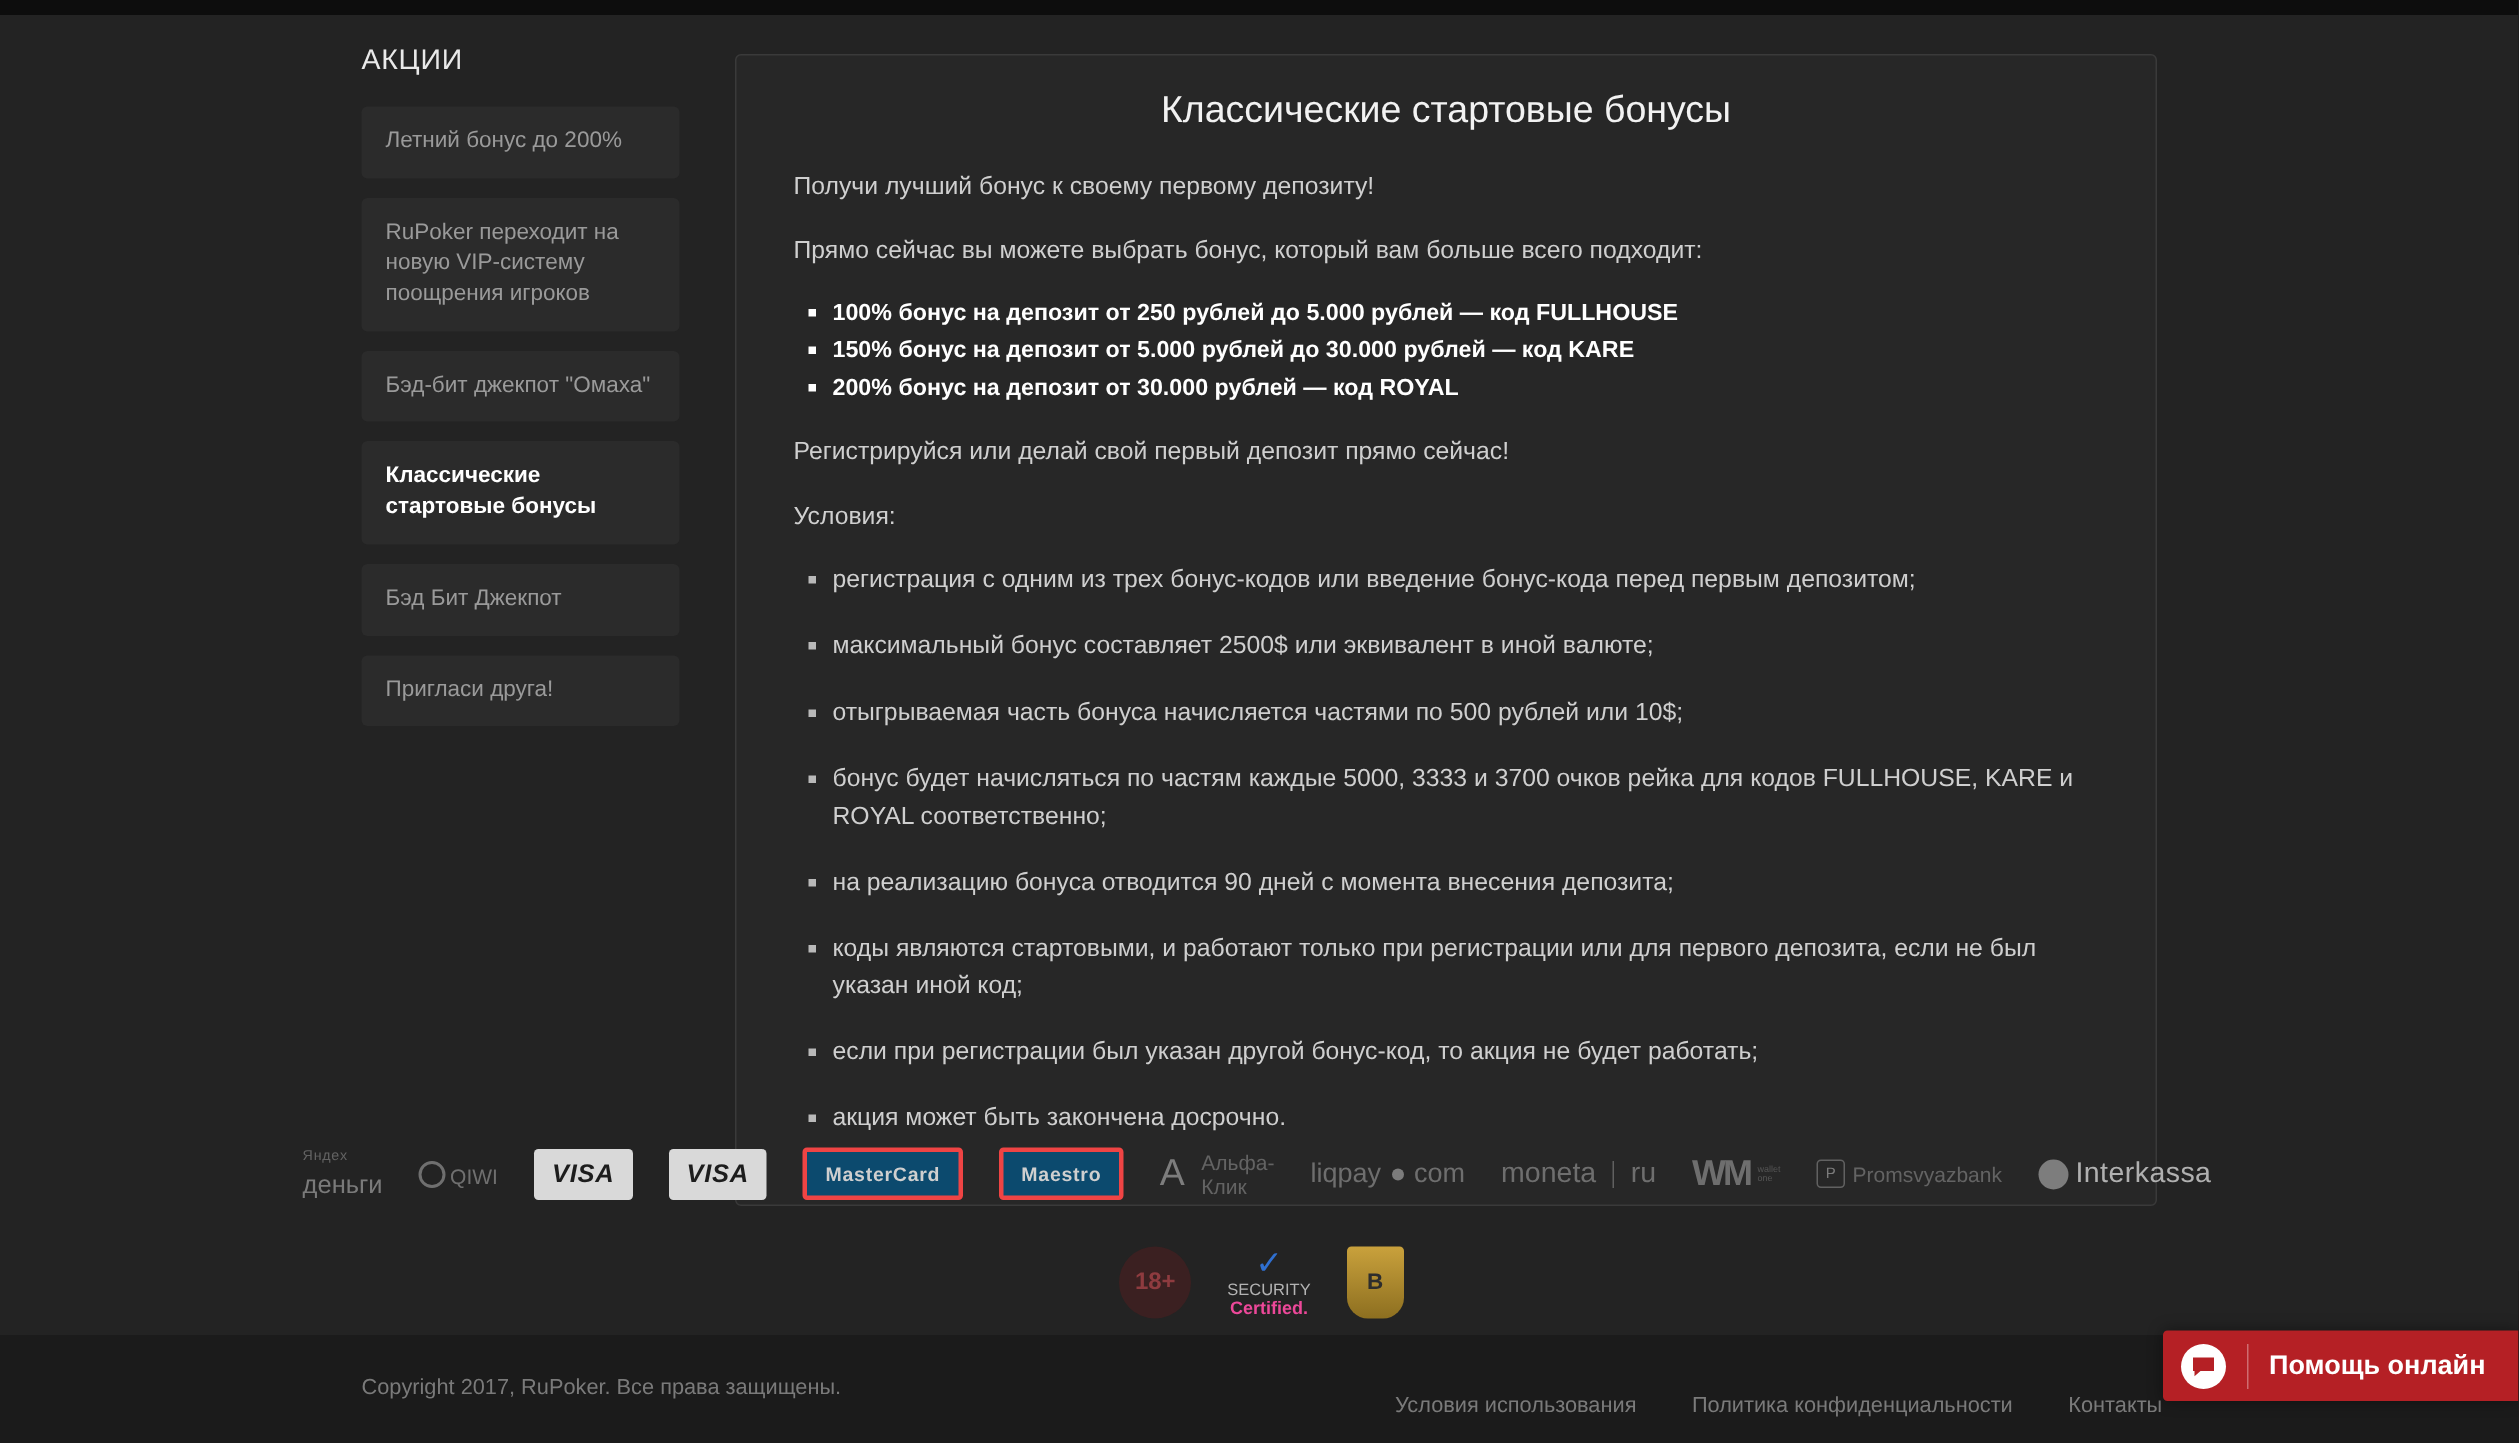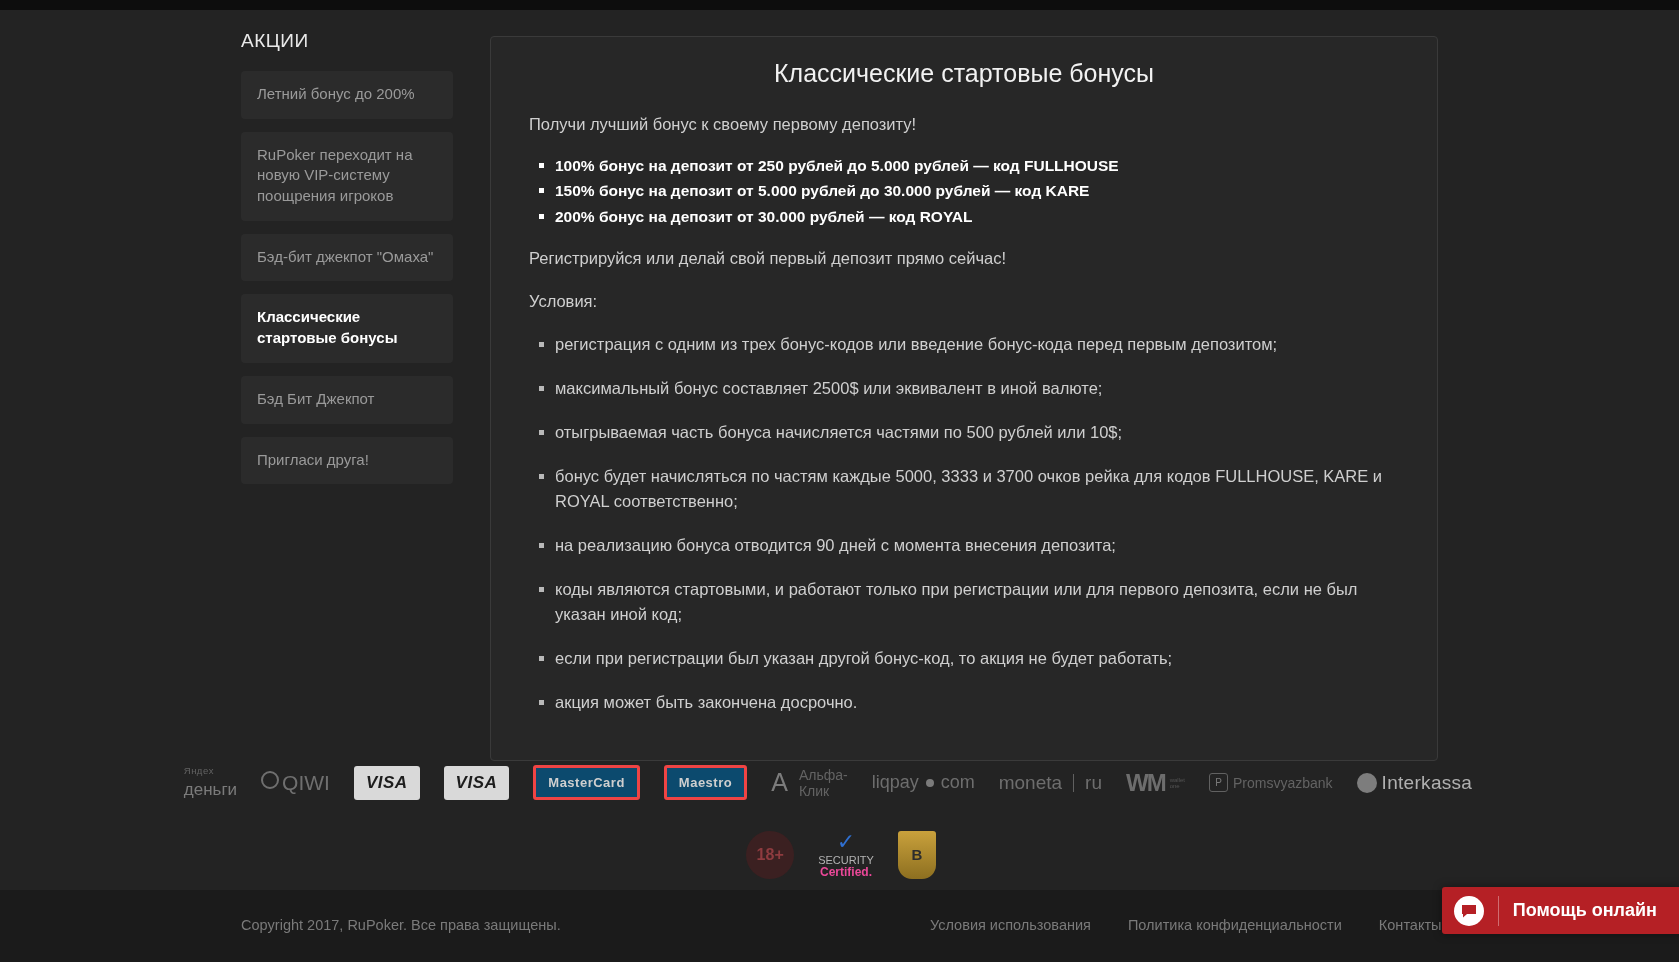--- a/index.html
+++ b/index.html
@@ -112,39 +112,39 @@
   ul.terms-list li::before {
     content: "";
     position: absolute;
     left: -16px; top: 10px;
     width: 5px; height: 5px;
     background: #b9b9b9;
   }
   
   .paylogos {
     position: absolute;
-    left: 228px; top: 755px;
+    left: 238px; top: 755px;
     width: 1200px;
     display: flex;
     align-items: center;
     justify-content: center;
     gap: 24px;
   }
   .logo {
     color: #6e6e6e;
     font-size: 14px;
     display: flex;
     align-items: center;
     gap: 5px;
     opacity: .85;
   }
   .logo-yadengi { flex-direction: column; align-items: flex-start; line-height: 1.05; }
   .logo-yadengi .small { font-size: 9.5px; letter-spacing: .5px; }
   .logo-yadengi .big { font-size: 17px; color: #8a8a8a; }
-  .logo-qiwi { font-size: 21px; color: #7d7d7d; display: flex; align-items: flex-start; gap: 3px;}
+  .logo-qiwi { font-size: 14px; color: #7d7d7d; display: flex; align-items: flex-end; gap: 3px;}
   .logo-qiwi .ring {
     width: 18px; height: 18px; border: 2px solid #7d7d7d; border-radius: 50%;
     display:inline-block;
   }
   .card {
     background: #d9d9d9;
     color: #1d1d1d;
     font-weight: bold;
     font-style: italic;
     padding: 7px 12px;
@@ -202,21 +202,21 @@
   }
   .copyright {
     position: absolute; left: 241px; top: 27px;
     color: #7a7a7a; font-size: 14.5px;
   }
   .footlinks {
     position: absolute; left: 930px; top: 27px;
     display: flex; gap: 37px;
     color: #7a7a7a; font-size: 14.5px;
   }
-  .footlinks a { color: #7a7a7a; text-decoration: none; cursor: pointer; white-space: nowrap;}
+  .footlinks a { color: #7a7a7a; text-decoration: none; cursor: pointer; white-space: nowrap; margin-top: 12px;}
   
   .chat {
     position: absolute;
     right: 0; bottom: 28px;
     display: flex; align-items: center;
     background: #b52025;
     color: #ffffff;
     height: 47px;
     padding: 0 22px 0 12px;
     border-radius: 3px 0 0 3px;
@@ -267,20 +267,21 @@
       </div>
       <div class="promo-item">
         <span>Пригласи друга!</span>
       </div>
     </div>
 
     <div class="panel">
       <h1 class="panel-title">Классические стартовые бонусы</h1>
 
       <p class="para">Получи лучший бонус к своему первому депозиту!</p>
+      <p class="para">Прямо сейчас вы можете выбрать бонус, который вам больше всего подходит:</p>
 
       <ul class="bonus-list">
         <li>100% бонус на депозит от 250 рублей до 5.000 рублей — код FULLHOUSE</li>
         <li>150% бонус на депозит от 5.000 рублей до 30.000 рублей — код KARE</li>
         <li>200% бонус на депозит от 30.000 рублей — код ROYAL</li>
       </ul>
 
       <p class="para">Регистрируйся или делай свой первый депозит прямо сейчас!</p>
       <p class="para">Условия:</p>
 

